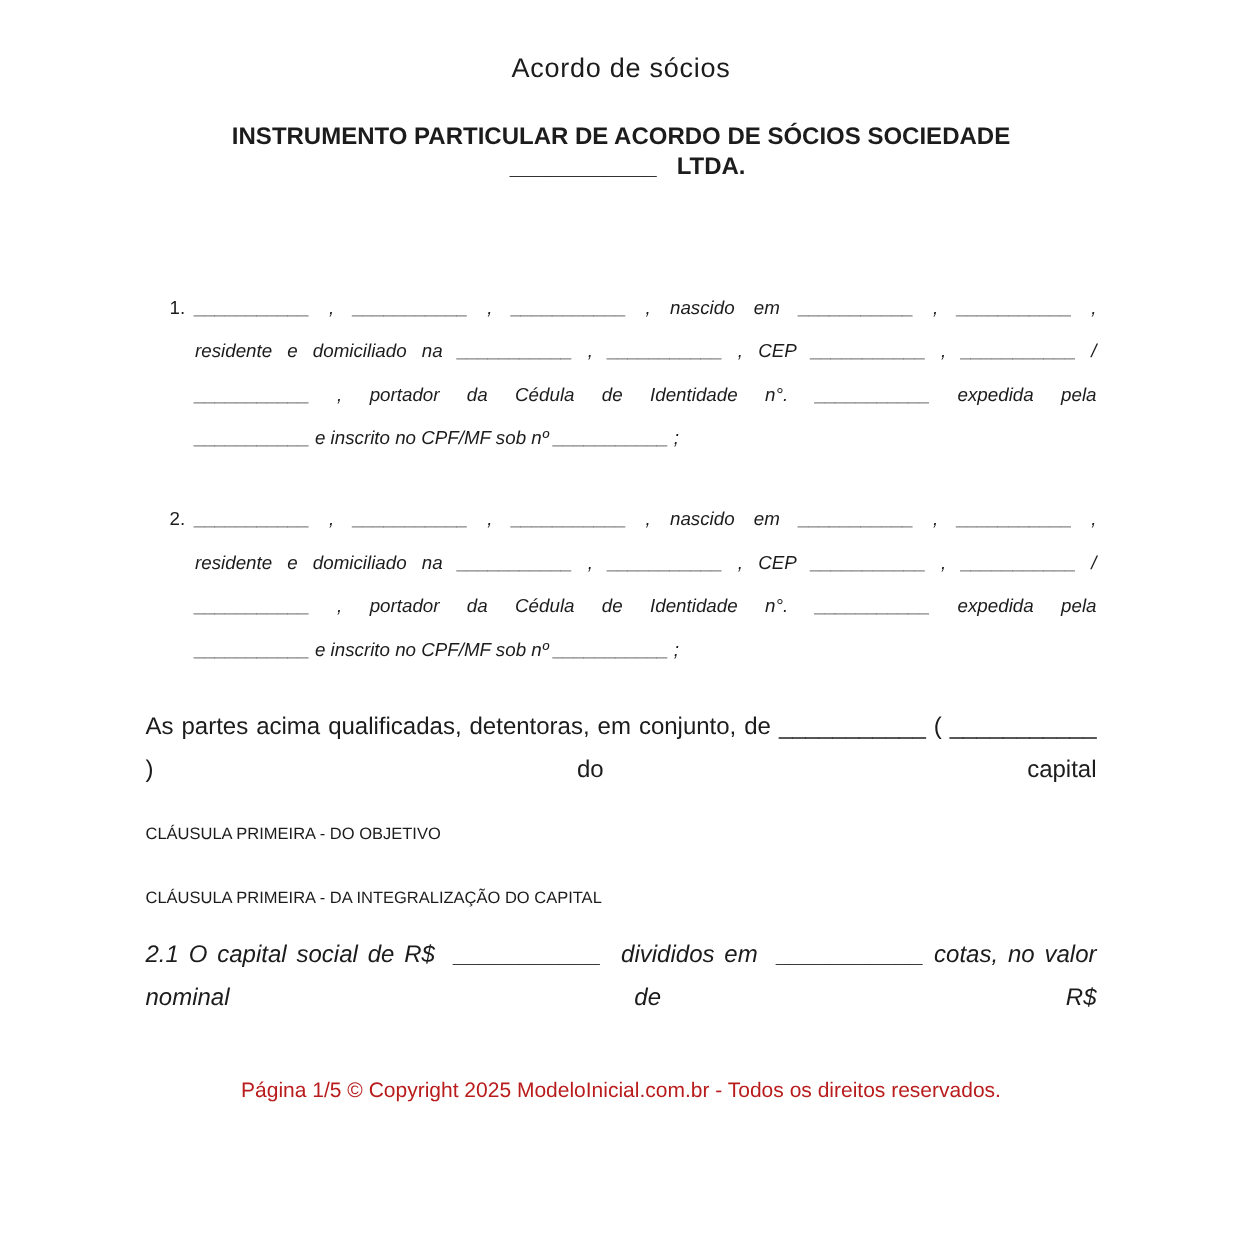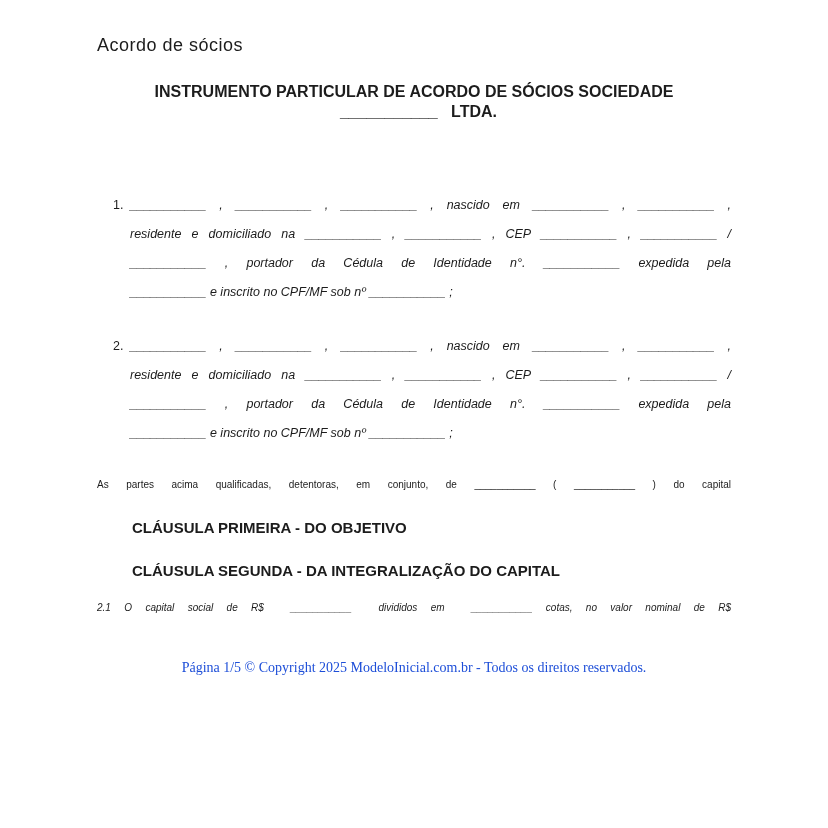--- a/index.html
+++ b/index.html
@@ -15,21 +15,21 @@
     overflow: hidden;
   }
   .page {
     box-sizing: border-box;
     width: 828px;
     height: 828px;
     padding: 34px 97px 0 97px;
     background: #ffffff;
   }
   .doc-title {
-    text-align: left;
+    text-align: center;
     font-size: 18px;
     letter-spacing: 0.5px;
     line-height: 22px;
     font-weight: 400;
   }
   .doc-heading {
     margin-top: 26px;
     text-align: center;
     font-size: 16px;
     font-weight: 700;
@@ -46,49 +46,47 @@
   .party .marker {
     flex: none;
     width: 17px;
   }
   .party .content {
     flex: 1;
     min-width: 0;
     font-style: italic;
   }
   .para {
-    font-size: 10px;
+    font-size: 16px;
     line-height: 29px;
   }
   .intro-para { margin-top: 22px; }
   .clause-para { margin-top: 14px; }
   .clause-para-last { margin-top: 8px; font-style: italic; }
   .jline {
     text-align: justify;
     text-align-last: justify;
     white-space: normal;
   }
   .jlast {
     text-align: justify;
     text-align-last: left;
   }
   .clause-heading {
     margin-top: 14px;
-    font-size: 15px;
-    font-weight: 700;
+    font-size: 11px;
+    font-weight: 400;
     line-height: 29px;
-    margin-left: 35px;
   }
   .footer {
     margin-top: 36px;
     text-align: center;
     font-size: 14px;
     line-height: 20px;
-    color: #1d4ed8;
-    font-family: Liberation Serif, serif;
+    color: #b91c1c;
   }
 </style>
 </head>
 <body>
 
 <div class="page">
 
   <div class="doc-title">Acordo de sócios</div>
 
   <div class="doc-heading">INSTRUMENTO PARTICULAR DE ACORDO DE SÓCIOS SOCIEDADE &nbsp;&nbsp;___________&nbsp;&nbsp; LTDA.</div>
@@ -113,21 +111,21 @@
     </div>
   </div>
 
   <div class="para intro-para">
     <div class="jline">As partes acima qualificadas, detentoras, em conjunto, de ___________ ( ___________ ) do capital</div>
   </div>
 
   <div class="clause-heading">CLÁUSULA PRIMEIRA - DO OBJETIVO</div>
 
 
-  <div class="clause-heading">CLÁUSULA SEGUNDA - DA INTEGRALIZAÇÃO DO CAPITAL</div>
+  <div class="clause-heading">CLÁUSULA PRIMEIRA - DA INTEGRALIZAÇÃO DO CAPITAL</div>
 
   <div class="para clause-para-last">
     <div class="jline">2.1 O capital social de R$ &nbsp;___________ &nbsp;divididos em &nbsp;___________ cotas, no valor nominal de R$</div>
   </div>
 
   <div class="footer">Página 1/5 © Copyright 2025 ModeloInicial.com.br - Todos os direitos reservados.</div>
 
 </div>
 
 </body></html>

